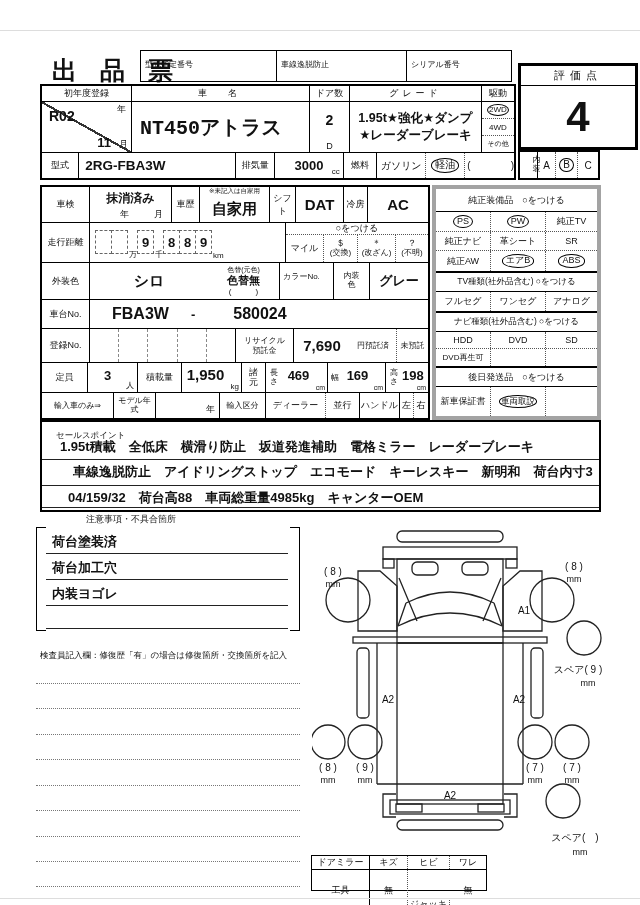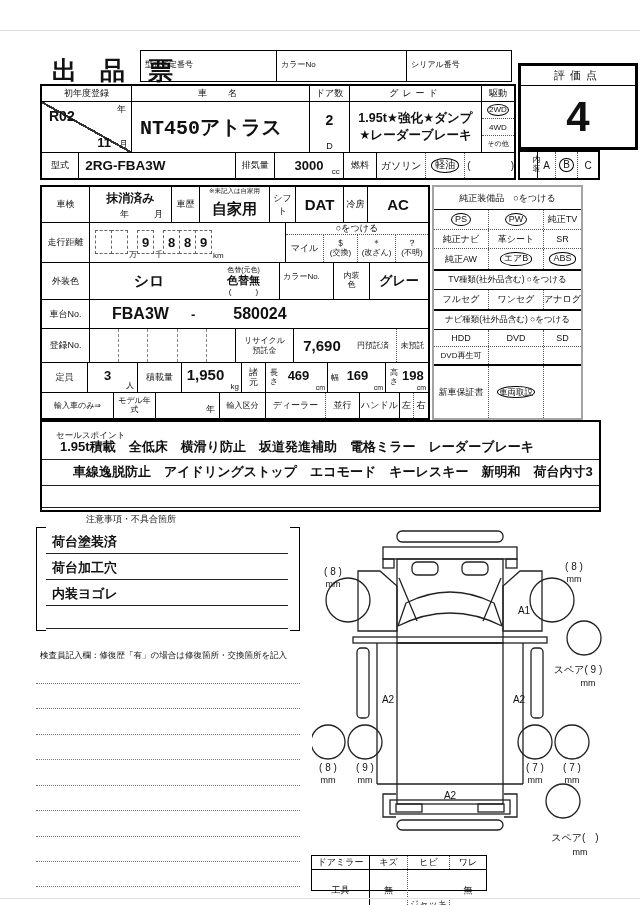--- a/index.html
+++ b/index.html
@@ -41,21 +41,21 @@
 </style>
 </head>
 <body>
 
 <div class="hairline" style="top:30px"></div>
 
 <div class="abs bold" style="left:52px;top:54px;font-size:25px;letter-spacing:8px;">出 品 票</div>
 
 <div class="abs r" style="left:140px;top:50px;width:372px;height:32px;border:1.5px solid #000;">
   <div class="sr" style="width:136px;padding:2px 4px;"><span class="f8">型式指定番号</span></div>
-  <div class="sr" style="width:130px;padding:2px 4px;"><span class="f8">カラーNo</span></div>
+  <div class="sr" style="width:130px;padding:2px 4px;"><span class="f8">車線逸脱防止</span></div>
   <div style="flex:1;padding:2px 4px;"><span class="f8">シリアル番号</span></div>
 </div>
 
 <div class="abs col" style="left:518px;top:63px;width:120px;height:87px;border:3px solid #000;justify-content:center;">
   <div class="c sb" style="height:20px;font-size:11px;letter-spacing:5px;">評価点</div>
   <div class="c bold" style="flex:1;font-size:42px;">4</div>
 </div>
 
 <div class="abs r" style="left:518px;top:150px;width:82px;height:30px;border:2px solid #000;">
   <div class="c sr" style="width:18px;">
@@ -263,21 +263,21 @@
       </div>
     <div class="c sr f8" style="width:46px;">輸入区分</div>
     <div class="c dr f9" style="width:60px;">ディーラー</div>
     <div class="c sr f9" style="width:34px;">並行</div>
     <div class="c sr f9" style="width:40px;">ハンドル</div>
     <div class="c dr f9" style="width:14px;">左</div>
     <div class="c f9" style="flex:1;">右</div>
   </div>
 </div>
 
-<div class="abs col" style="left:432px;top:185px;width:151px;height:235px;border:2px solid #a3a3a3;">
+<div class="abs col" style="left:432px;top:185px;width:169px;height:235px;border:4px solid #a3a3a3;">
   <div class="c sb f9" style="height:23px;">純正装備品　○をつける</div>
   <div class="r db" style="height:20px;justify-content:flex-end;">
     <div class="c dr" style="width:55px;">
         <span class="mk f9">PS</span>
       </div>
     <div class="c dr" style="width:55px;">
         <span class="mk f9">PW</span>
       </div>
     <div class="c f9" style="flex:1;">純正TV</div>
   </div>
@@ -308,34 +308,36 @@
     <div class="c dr f9" style="width:55px;">HDD</div>
     <div class="c dr f9" style="width:55px;">DVD</div>
     <div class="c f9" style="flex:1;">SD</div>
   </div>
   <div class="r" style="height:17px;">
     <div class="c dr f8" style="width:55px;">DVD再生可</div>
     <div class="c dr" style="width:55px;"></div>
     <div class="c" style="flex:1;"></div>
   </div>
   <div style="border-top:2px solid #000;"></div>
+  <div class="c sb f9" style="height:19px;">後日発送品　○をつける</div>
   <div class="r" style="flex:1;">
     <div class="c dr f9" style="width:55px;">新車保証書</div>
     <div class="c dr" style="width:55px;">
         <span class="mk" style="font-size:8.5px;padding:0 1px;">車両取説</span>
       </div>
     <div class="c" style="flex:1;"></div>
   </div>
 </div>
 
 <div class="abs col" style="left:40px;top:420px;width:561px;height:92px;border:2px solid #000;">
   <div style="height:13px;padding:2px 0 0 14px;"><span style="font-size:8.5px;">セールスポイント</span></div>
   <div class="salesline" style="flex:1;padding-left:18px;">1.95t積載　全低床　横滑り防止　坂道発進補助　電格ミラー　レーダーブレーキ</div>
   <div class="salesline" style="flex:1;padding-left:31px;">車線逸脱防止　アイドリングストップ　エコモード　キーレスキー　新明和　荷台内寸3</div>
   <div class="salesline" style="flex:1;border-bottom:none;padding-left:26px;position:relative;">
+    <span>04/159/32　荷台高88　車両総重量4985kg　キャンターOEM</span>
     <span class="abs" style="left:0;right:0;bottom:2px;border-bottom:1px solid #222;"></span>
   </div>
 </div>
 
 <div class="abs" style="left:86px;top:513px;font-size:9px;">注意事項・不具合箇所</div>
 <div class="bracket-l" style="left:36px;top:527px;width:10px;height:104px;"></div>
 <div class="bracket-r" style="left:290px;top:527px;width:10px;height:104px;"></div>
 <div class="abs col" style="left:46px;top:529px;width:242px;height:100px;">
   <div class="noteitem" style="height:25px;">荷台塗装済</div>
   <div class="noteitem" style="height:26px;">荷台加工穴</div>

